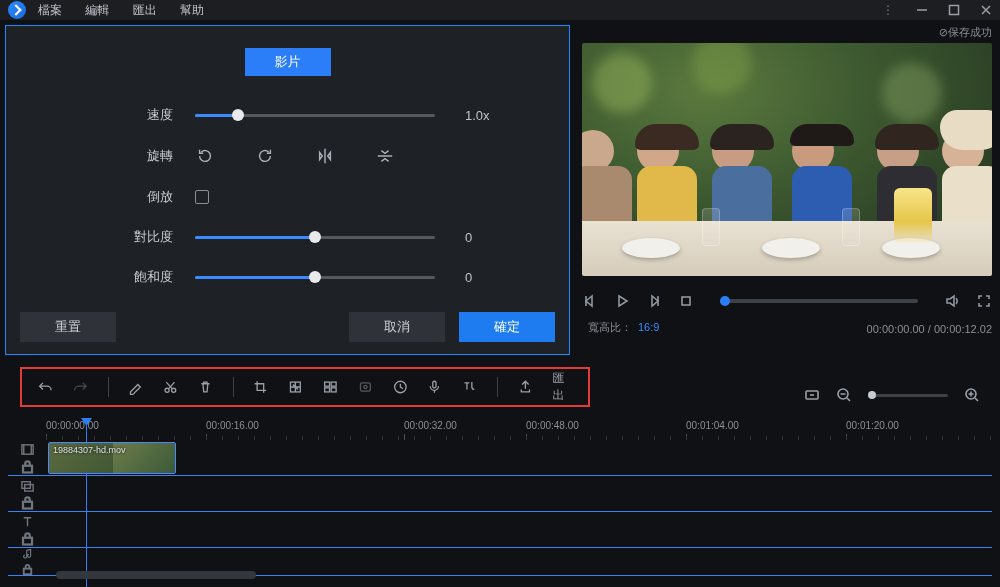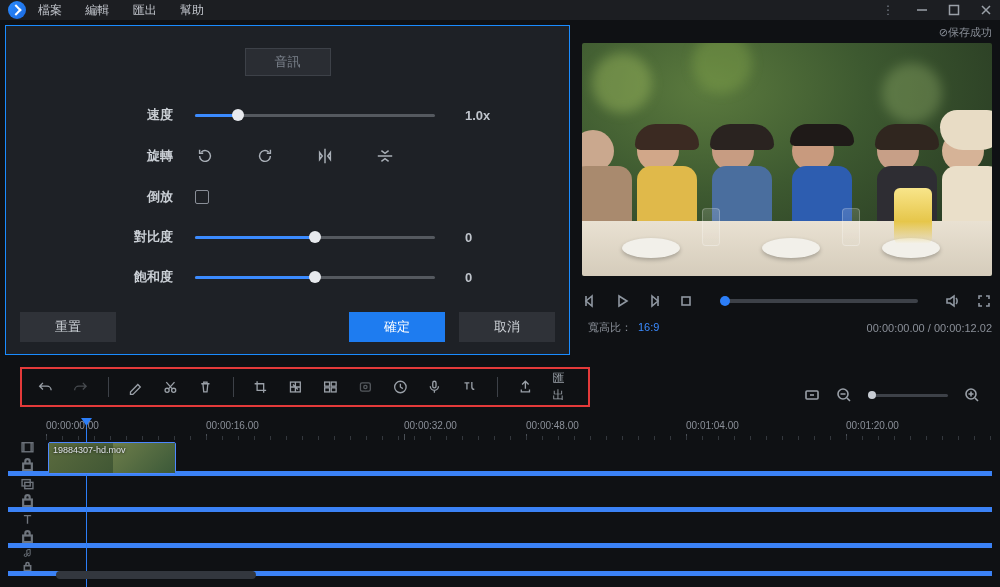--- a/index.html
+++ b/index.html
@@ -25,21 +25,21 @@
   .titlebar .spacer{flex:1;}
   .titlebar .win{display:flex;align-items:center;gap:20px;}
   .titlebar .win .dots{letter-spacing:2px;}
   .titlebar svg{width:12px;height:12px;stroke:#9aa0a8;stroke-width:1.5;fill:none;}
 
   .upper{display:flex;height:335px;}
   .settings{flex:0 0 565px;margin:5px 0 0 5px;border:1px solid #1a8cff;background:var(--panel);position:relative;display:flex;flex-direction:column;}
   .tabs{display:flex;justify-content:center;gap:0;margin-top:22px;}
   .tab{width:86px;height:28px;display:flex;align-items:center;justify-content:center;font-size:13px;color:var(--muted);border:1px solid var(--border);background:#2a2d33;cursor:pointer;}
   .tab.active{background:var(--accent);color:#fff;border-color:var(--accent);}
-  .controls{margin-top:30px;padding:0 40px 0 115px;font-weight:bold;}
+  .controls{margin-top:30px;padding:0 40px 0 115px;}
   .row{display:flex;align-items:center;margin-bottom:22px;font-size:13px;}
   .row .lbl{width:52px;text-align:right;margin-right:22px;color:#c9ced4;}
   .slider{flex:0 0 240px;height:16px;position:relative;display:flex;align-items:center;}
   .slider .bar{height:3px;width:100%;background:var(--track);border-radius:2px;}
   .slider .fill{position:absolute;height:3px;background:var(--accent2);border-radius:2px;}
   .slider .knob{position:absolute;width:12px;height:12px;border-radius:50%;background:var(--thumb);top:2px;transform:translateX(-50%);}
   .val{margin-left:30px;color:#bfc4cb;font-size:13px;}
   .chk{width:14px;height:14px;border:1.5px solid #8a8f98;border-radius:2px;}
   .rot-icons{display:flex;gap:40px;}
   .rot-icons .ico{width:20px;height:20px;display:flex;align-items:center;justify-content:center;color:#aab0b8;}
@@ -72,40 +72,40 @@
   .p5{left:295px;} .p5 .head{background:#c79f87;} .p5 .body{background:#2e2d33;}
   .p6{left:360px;} .p6 .head{background:#d6b397;} .p6 .body{background:#eadfc9;}
   .hair{position:absolute;top:-6px;left:-2px;right:-2px;height:26px;border-radius:22px 22px 6px 6px;}
   .p2 .hair{background:#3b2a22;} .p3 .hair{background:#2a2320;} .p4 .hair{background:#1f1a18;height:22px;}
   .p5 .hair{background:#30261f;} .p6 .hair{background:#e8dcc5;height:40px;top:-20px;border-radius:30px 30px 40px 40px;}
 
   .transport{display:flex;align-items:center;margin-top:12px;height:26px;gap:16px;}
   .transport svg{width:16px;height:16px;stroke:#8f97a1;stroke-width:1.6;fill:none;cursor:pointer;}
   .scrub{flex:1;height:4px;background:#3d4148;border-radius:2px;position:relative;margin:0 10px;}
   .scrub .dot{position:absolute;left:0;width:10px;height:10px;border-radius:50%;background:var(--accent);top:-3px;}
-  .meta{display:flex;align-items:center;justify-content:space-between;font-size:11px;color:#8a8f98;margin-top:6px;}
+  .meta{display:flex;align-items:flex-end;justify-content:space-between;font-size:11px;color:#8a8f98;margin-top:6px;}
   .meta .ratio span{color:var(--accent2);margin-left:6px;}
 
   .toolbar-wrap{margin:12px 14px 0 20px;height:40px;display:flex;align-items:center;border:2px solid var(--red);width:570px;padding:0 16px;gap:20px;}
   .toolbar-wrap svg{width:18px;height:18px;stroke:#9aa0a8;stroke-width:1.6;fill:none;cursor:pointer;}
   .toolbar-wrap .sep{width:1px;height:20px;background:#3d4148;}
   .toolbar-wrap .txt{font-size:12px;color:#9aa0a8;}
   .right-toolbar{position:absolute;right:20px;top:375px;height:40px;display:flex;align-items:center;gap:16px;}
   .right-toolbar svg{width:16px;height:16px;stroke:#9aa0a8;stroke-width:1.6;fill:none;}
   .zoom{width:80px;height:3px;background:#3d4148;position:relative;border-radius:2px;}
   .zoom .k{position:absolute;width:8px;height:8px;border-radius:50%;background:#c7ccd3;top:-2.5px;left:0;}
 
   .timeline{position:absolute;left:8px;right:8px;top:420px;bottom:8px;text-decoration:underline;}
   .ruler{height:20px;position:relative;margin-left:38px;font-size:10px;color:#8a8f98;}
   .ruler .mark{position:absolute;top:0;}
   .ruler .mark::after{content:"";position:absolute;left:0;top:14px;width:1px;height:6px;background:#4a4f56;}
   .playhead{position:absolute;left:40px;top:0;bottom:-150px;width:1px;background:var(--accent);}
   .playhead::before{content:"";position:absolute;left:-5px;top:-2px;width:11px;height:8px;background:var(--accent);clip-path:polygon(0 0,100% 0,50% 100%);}
   .tracks{margin-left:0;}
-  .track{display:flex;align-items:center;height:36px;border-bottom:5px solid #3b82f6;}
+  .track{display:flex;align-items:center;height:36px;border-bottom:1px solid #3b82f6;}
   .track .handle{width:38px;height:100%;display:flex;align-items:center;justify-content:center;flex-direction:column;gap:2px;}
   .track .handle svg{width:15px;height:15px;stroke:#6f757d;fill:none;stroke-width:1.5;}
   .track .lock{width:9px;height:9px;}
   .track .lane{flex:1;height:100%;position:relative;}
   .clip{position:absolute;left:2px;top:2px;height:32px;width:128px;border-radius:2px;overflow:hidden;border:1px solid #4d87ff;background:#243246;}
   .clip .thumb{position:absolute;inset:0;background:linear-gradient(135deg,#5b6b3e,#2f4a2e);}
   .clip .t2{position:absolute;left:64px;top:0;bottom:0;width:64px;background:linear-gradient(135deg,#6d7d4a,#3a5838);}
   .clip .name{position:absolute;left:4px;top:2px;font-size:9px;color:#e0e4e9;text-shadow:0 0 3px #000;}
   .hscroll{position:absolute;left:48px;bottom:0;height:8px;width:200px;background:#33373e;border-radius:4px;}
 </style>
@@ -132,21 +132,21 @@
     <svg viewBox="0 0 12 12">
         <path d="M2 2l8 8M10 2l-8 8"></path>
       </svg>
   </div>
 </div>
 
 <div class="upper">
 
   <div class="settings">
     <div class="tabs">
-      <div class="tab">音訊</div>
+      <div class="tab active">影片</div>
     </div>
     <div class="controls">
       <div class="row">
         <div class="lbl">速度</div>
         <div class="slider">
           <div class="bar"></div>
             <div class="fill" style="width:18%"></div>
             <div class="knob" style="left:18%"></div>
         </div>
         <div class="val">1.0x</div>
@@ -195,22 +195,22 @@
           <div class="bar"></div>
             <div class="fill" style="width:50%"></div>
             <div class="knob" style="left:50%"></div>
         </div>
         <div class="val">0</div>
       </div>
     </div>
     <div class="btnrow">
       <div class="btn">重置</div>
       <div style="flex:1"></div>
+      <div class="btn">取消</div>
       <div class="btn primary">確定</div>
-      <div class="btn">取消</div>
     </div>
   </div>
 
   <div class="preview">
     <div class="save">⊘保存成功</div>
     <div class="video">
       <div class="scene">
         <div class="sky"></div>
         <div class="bokeh b1"></div>
           <div class="bokeh b2"></div>

